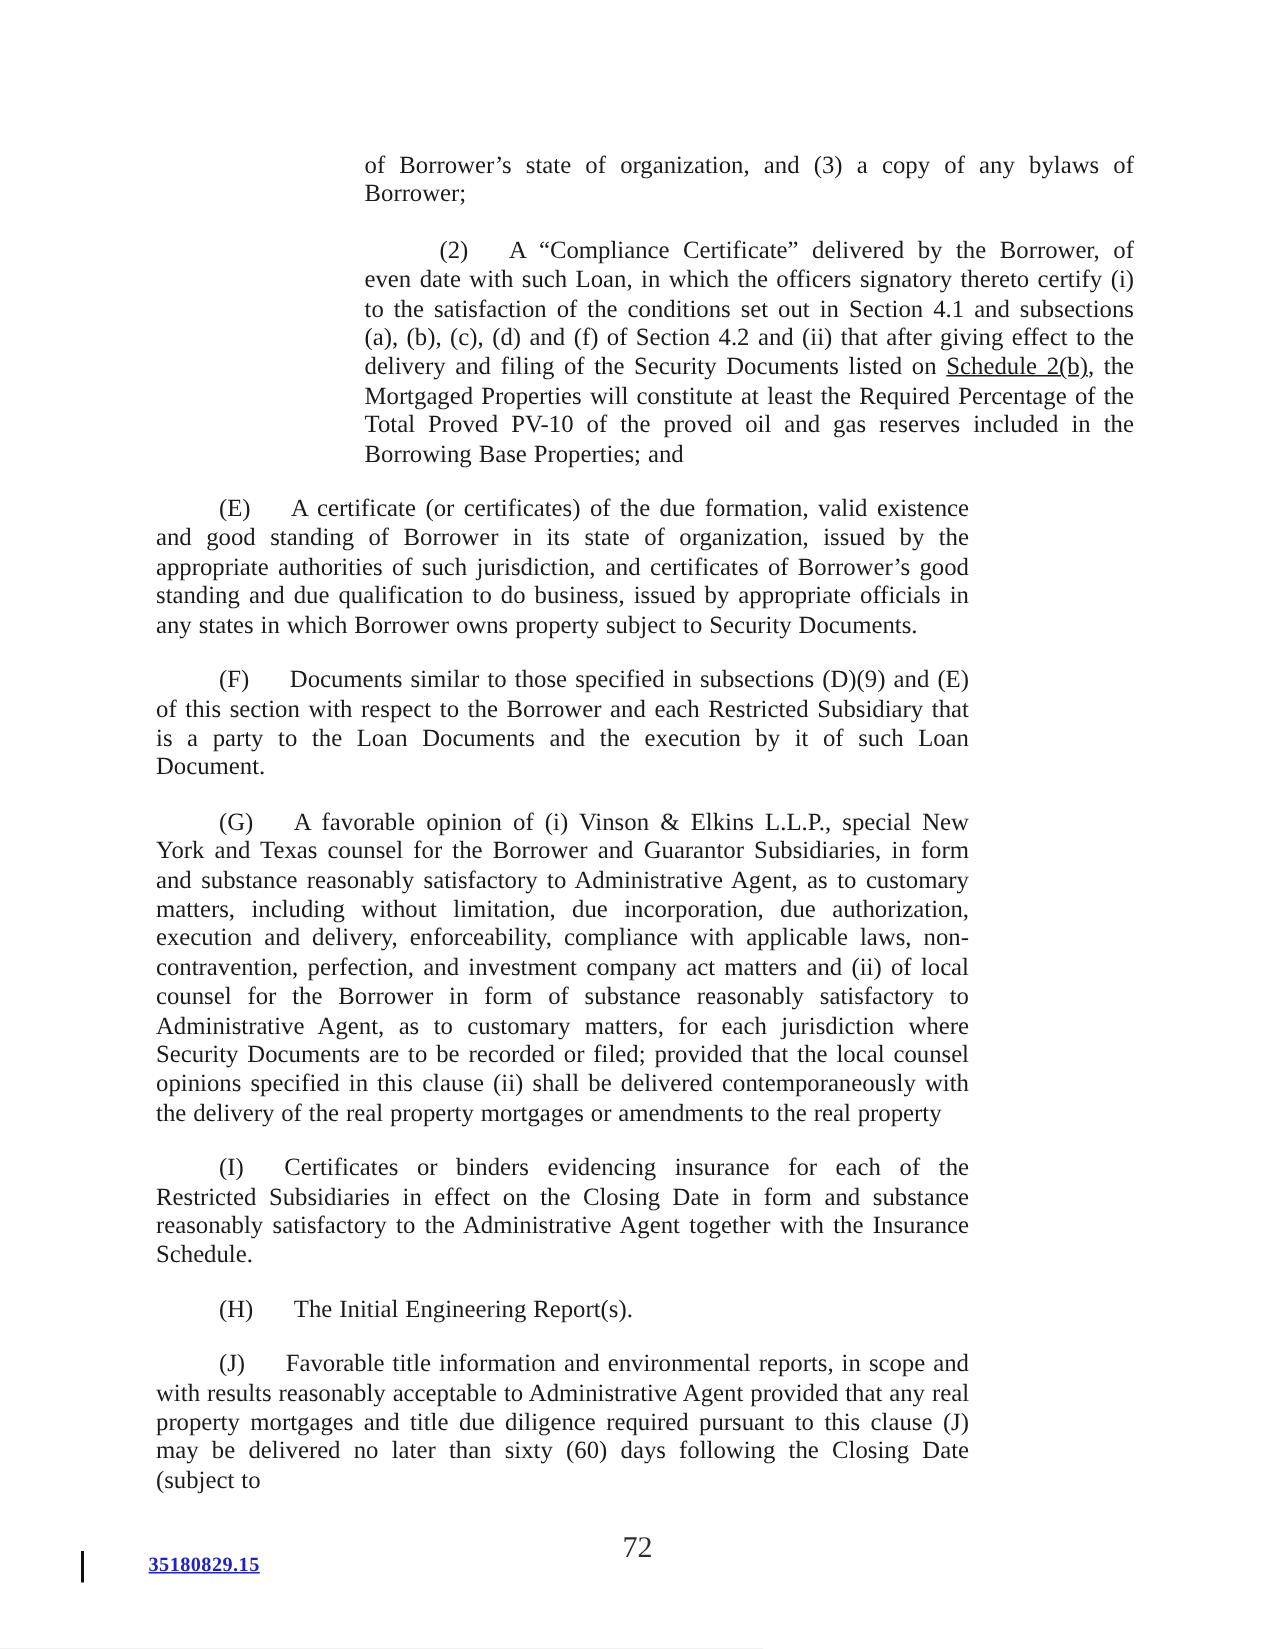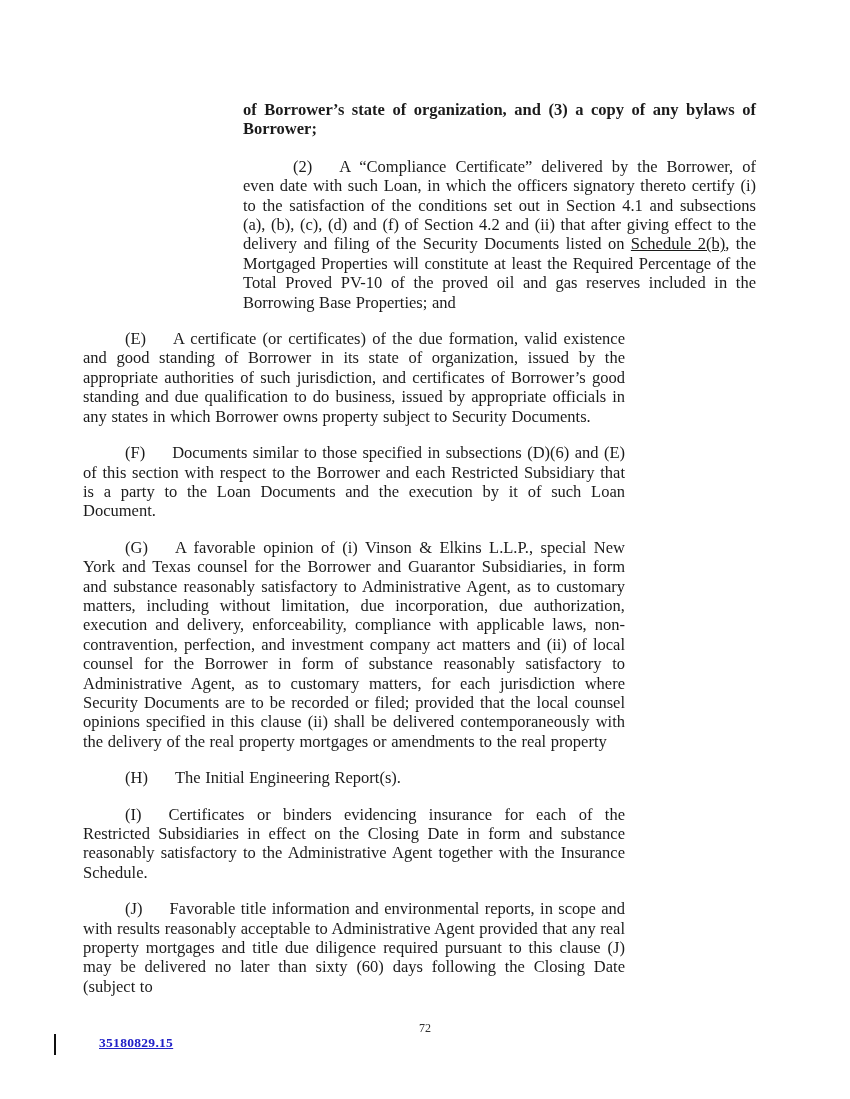--- a/index.html
+++ b/index.html
@@ -21,33 +21,33 @@
     width:850px;
   }
   .para {
     text-align:justify;
     font-size:16.5px;
     line-height:19.4px;
     margin-bottom:17px;
     word-spacing:0.5px;
   }
   .para.level-sub  { margin-left:243px; width:513px; }
-  .para.level-main { margin-left:83px; width:542px; }
+  .para.level-main { margin-left:104px; width:542px; }
   .para.level-sub.has-label  { text-indent:50px;margin-top:18px; }
   .para.level-main.has-label { text-indent:42px; }
-  .para.no-indent { text-indent:0;font-weight:bold; }
+  .para.no-indent { text-indent:0; }
   .tab { display:inline-block; width:27px; }
   .seg-underline { text-decoration:underline; }
   .page-number {
     position:absolute;
     top:1021px;
     left:0;
     width:850px;
     text-align:center;
-    font-size:12px;
+    font-size:20px;
     color:#2e2e2e;
   }
   .change-bar {
     position:absolute;
     left:54px;
     top:1034px;
     width:2px;
     height:21px;
     background:#101010;
   }
@@ -65,24 +65,24 @@
 </head>
 <body>
 
 <div class="page">
 
   <div class="doc-body">
 
   <div class="para level-sub no-indent"><span>of Borrower’s state of organization, and (3) a copy of any bylaws of Borrower;</span></div>
       <div class="para level-sub has-label"><span>(2)</span><span class="tab"></span><span>A “Compliance Certificate” delivered by the Borrower, of even date with such Loan, in which the officers signatory thereto certify (i) to the satisfaction of the conditions set out in Section 4.1 and subsections (a), (b), (c), (d) and (f) of Section 4.2 and (ii) that after giving effect to the delivery and filing of the Security Documents listed on </span><span class="seg-underline">Schedule 2(b)</span><span>, the Mortgaged Properties will constitute at least the Required Percentage of the Total Proved PV-10 of the proved oil and gas reserves included in the Borrowing Base Properties; and</span></div>
       <div class="para level-main has-label"><span>(E)</span><span class="tab"></span><span>A certificate (or certificates) of the due formation, valid existence and good standing of Borrower in its state of organization, issued by the appropriate authorities of such jurisdiction, and certificates of Borrower’s good standing and due qualification to do business, issued by appropriate officials in any states in which Borrower owns property subject to Security Documents.</span></div>
-      <div class="para level-main has-label"><span>(F)</span><span class="tab"></span><span>Documents similar to those specified in subsections (D)(6) and (E) of this section with respect to the Borrower and each Restricted Subsidiary that is a party to the Loan Documents and the execution by it of such Loan Document.</span></div>
+      <div class="para level-main has-label"><span>(F)</span><span class="tab"></span><span>Documents similar to those specified in subsections (D)(9) and (E) of this section with respect to the Borrower and each Restricted Subsidiary that is a party to the Loan Documents and the execution by it of such Loan Document.</span></div>
       <div class="para level-main has-label"><span>(G)</span><span class="tab"></span><span>A favorable opinion of (i) Vinson &amp; Elkins L.L.P., special New York and Texas counsel for the Borrower and Guarantor Subsidiaries, in form and substance reasonably satisfactory to Administrative Agent, as to customary matters, including without limitation, due incorporation, due authorization, execution and delivery, enforceability, compliance with applicable laws, non-contravention, perfection, and investment company act matters and (ii) of local counsel for the Borrower in form of substance reasonably satisfactory to Administrative Agent, as to customary matters, for each jurisdiction where Security Documents are to be recorded or filed; provided that the local counsel opinions specified in this clause (ii) shall be delivered contemporaneously with the delivery of the real property mortgages or amendments to the real property</span></div>
+      <div class="para level-main has-label"><span>(I)</span><span class="tab"></span><span>Certificates or binders evidencing insurance for each of the Restricted Subsidiaries in effect on the Closing Date in form and substance reasonably satisfactory to the Administrative Agent together with the Insurance Schedule.</span></div>
       <div class="para level-main has-label"><span>(H)</span><span class="tab"></span><span>The Initial Engineering Report(s).</span></div>
-      <div class="para level-main has-label"><span>(I)</span><span class="tab"></span><span>Certificates or binders evidencing insurance for each of the Restricted Subsidiaries in effect on the Closing Date in form and substance reasonably satisfactory to the Administrative Agent together with the Insurance Schedule.</span></div>
       <div class="para level-main has-label"><span>(J)</span><span class="tab"></span><span>Favorable title information and environmental reports, in scope and with results reasonably acceptable to Administrative Agent provided that any real property mortgages and title due diligence required pursuant to this clause (J) may be delivered no later than sixty (60) days following the Closing Date (subject to</span></div>
     </div>
 
   <div class="page-number">72</div>
 
   <div class="change-bar"></div>
 
   <div class="doc-number">35180829.15</div>
 
 </div>

